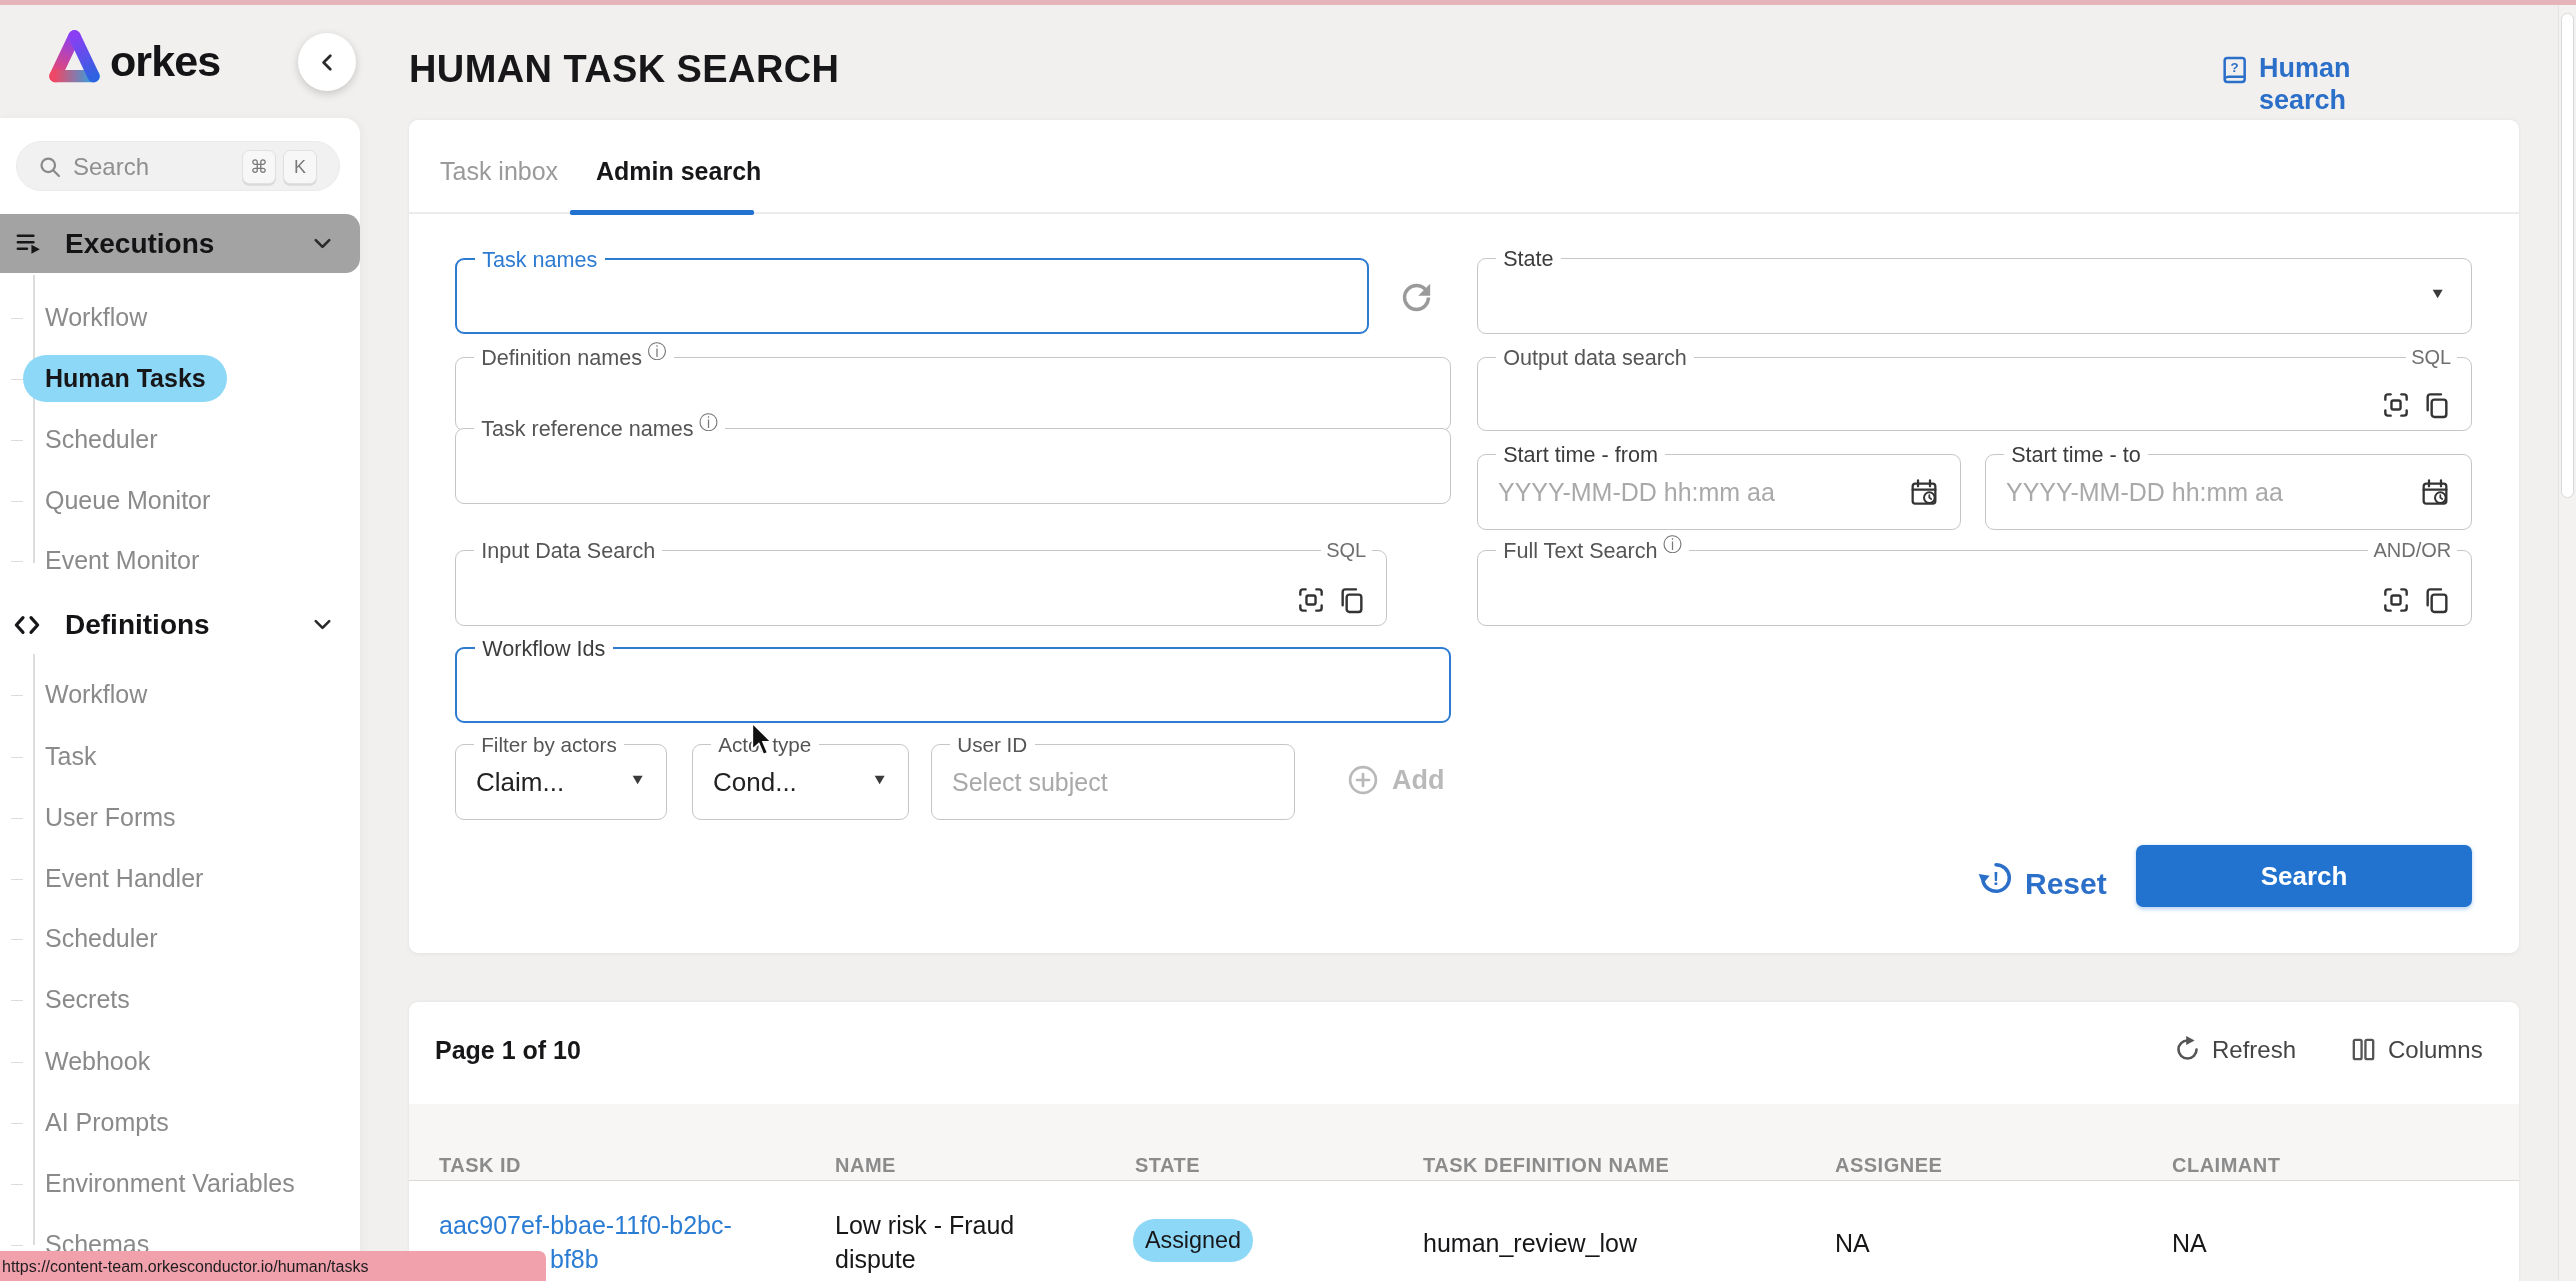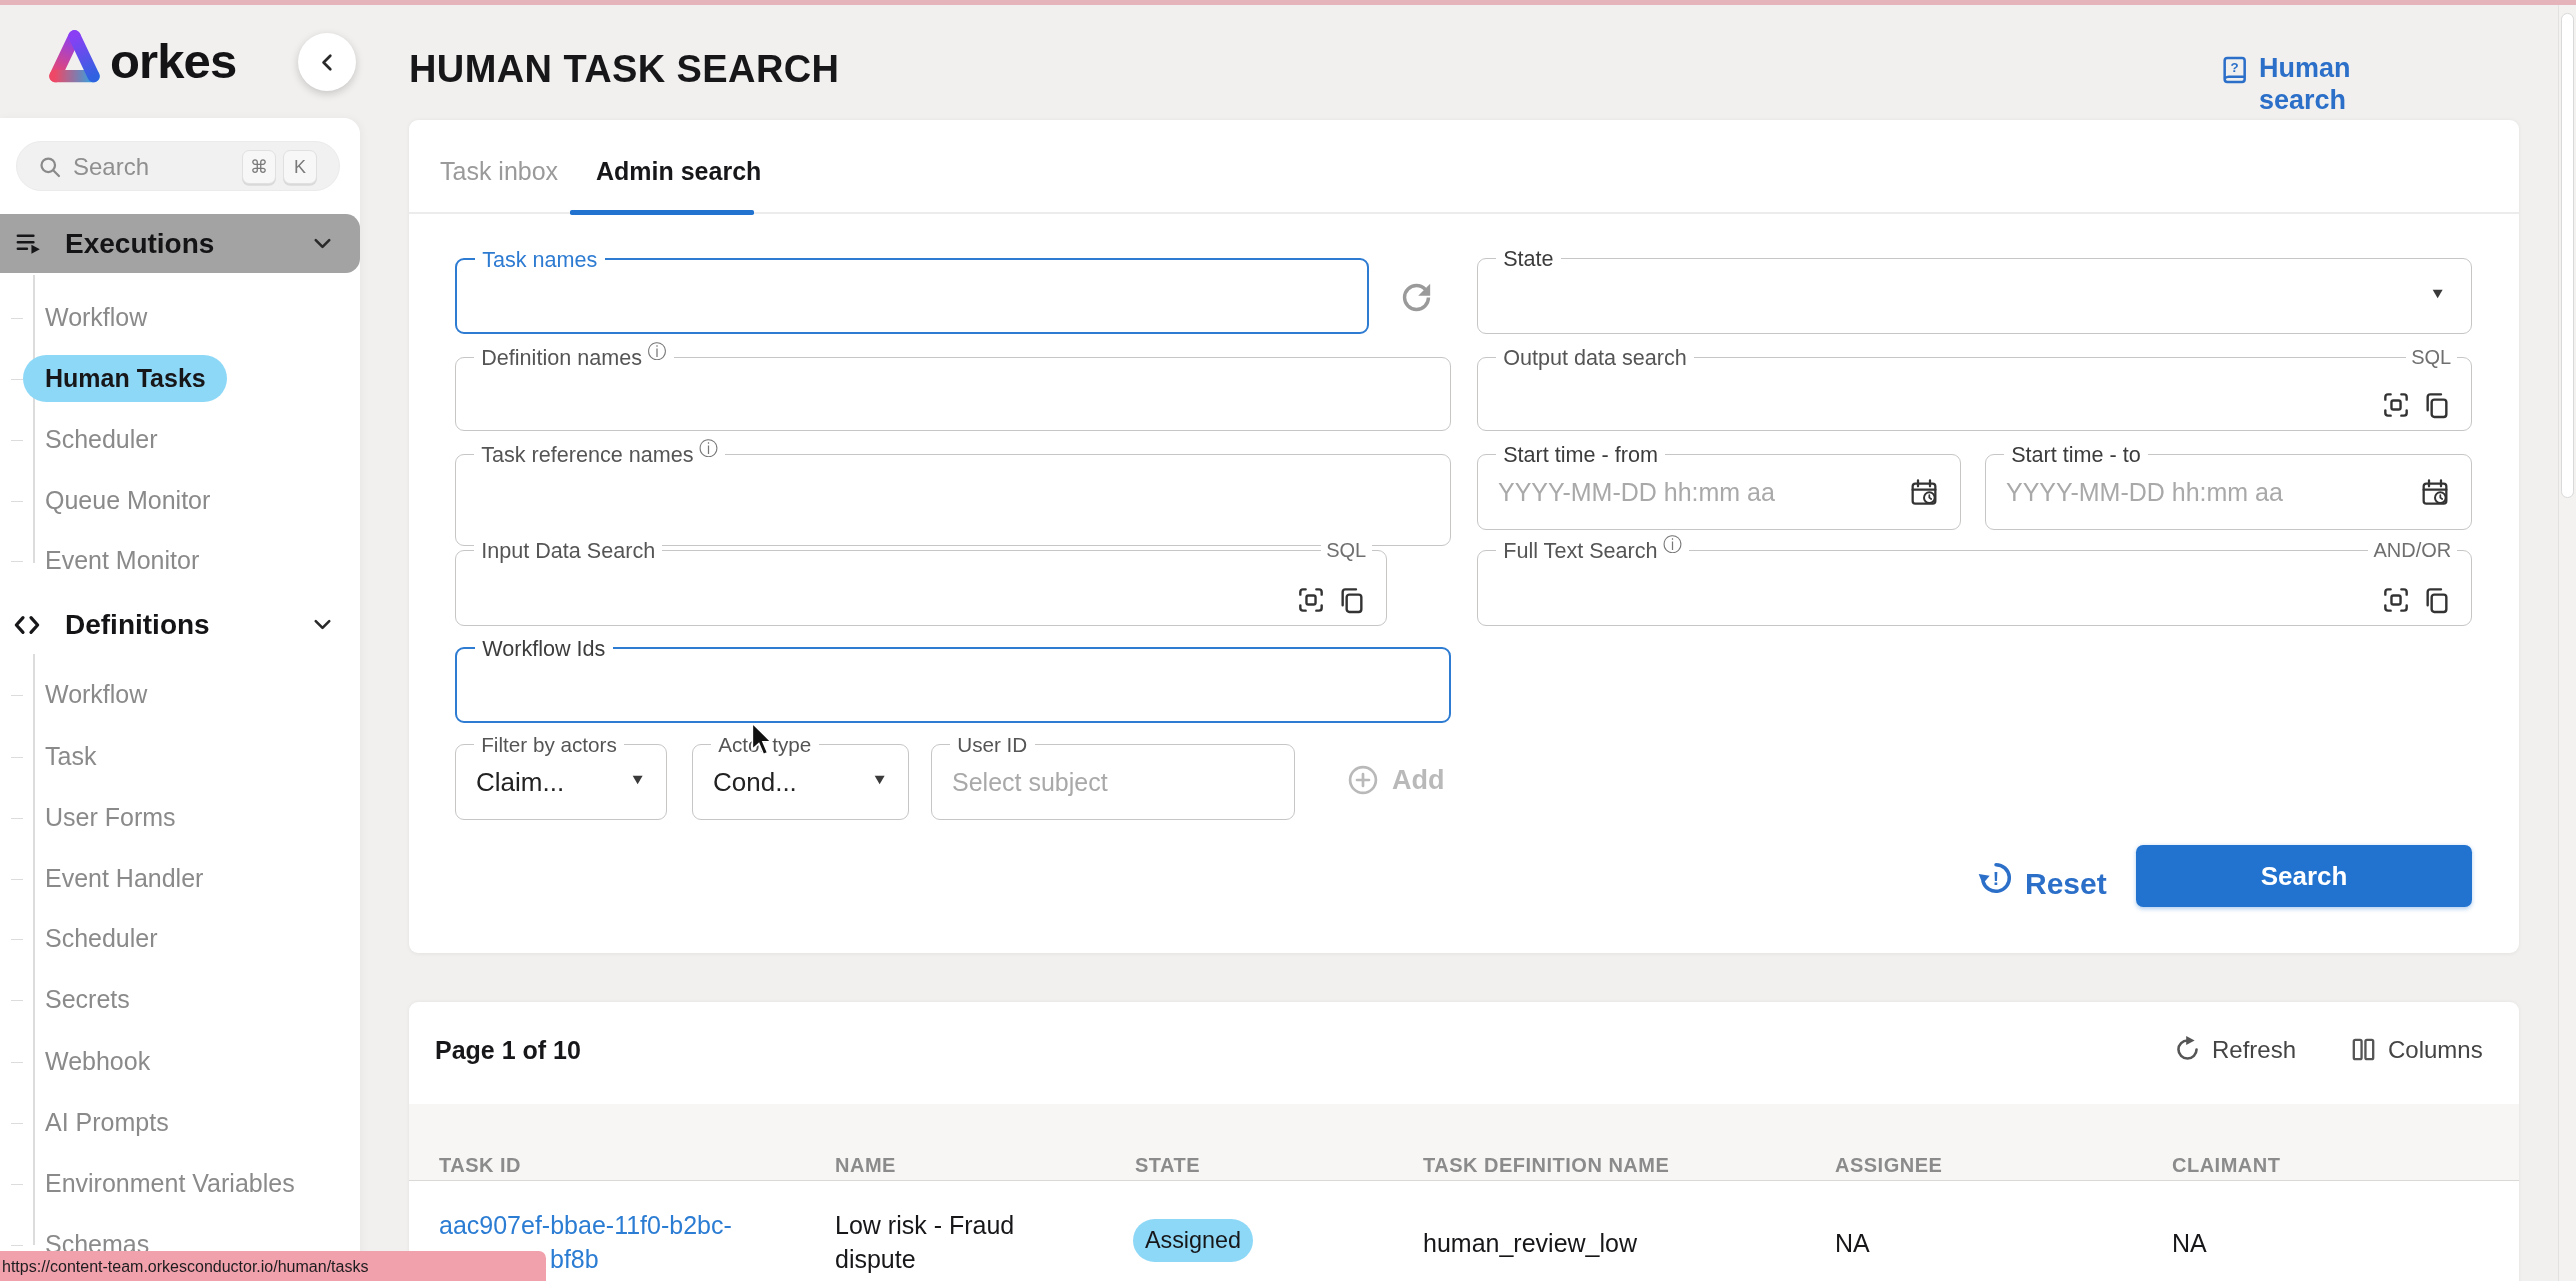--- a/index.html
+++ b/index.html
@@ -7,21 +7,21 @@
     width:2576px;height:1282px;position:relative;overflow:hidden;
     background:#f1f0ef;
     font-family:"Liberation Sans","DejaVu Sans",sans-serif;
     color:#17171a;
   }
   .abs{position:absolute;}
   
   .topstrip{left:0;top:0;width:2576px;height:5.4px;background:#e4b4ba;}
   
   .sidebar-card{left:0;top:118px;width:360px;height:1164px;background:#fff;border-radius:0 16px 0 0;box-shadow:1.8px 0 9px rgba(0,0,0,.04);}
-  .logo-text{left:110px;top:32px;font-size:49px;font-weight:700;letter-spacing:-0.9px;line-height:58px;color:#141416;}
+  .logo-text{left:110px;top:32px;font-size:43px;font-weight:700;letter-spacing:-0.9px;line-height:58px;color:#141416;}
   .collapse-btn{left:298px;top:33px;width:58px;height:58px;border-radius:50%;background:#fff;box-shadow:0 2.7px 9px rgba(0,0,0,.18);display:flex;align-items:center;justify-content:center;}
   .search-pill{left:16px;top:141px;width:324px;height:50px;border-radius:25px;background:#f1f1f1;border:0.9px solid #ebebeb;box-sizing:border-box;}
   .search-ph{left:72px;top:152px;font-size:24px;line-height:29px;color:#8f8f8f;}
   .keycap{width:34px;height:34px;border-radius:7.2px;background:#f7f7f7;border:0.9px solid #e0e0e0;box-shadow:0 1.8px 0 #d9d9d9;box-sizing:border-box;
     display:flex;align-items:center;justify-content:center;font-size:18px;color:#7a7a7a;}
   .sec-header{left:0;width:360px;height:59px;}
   .sec-header.gray{background:#a3a3a3;border-radius:0 14.4px 14.4px 0;}
   .sec-title{left:65px;font-size:28px;font-weight:600;line-height:59px;color:#141416;}
   .vline{left:33px;width:1.8px;background:#dcdcdc;}
   .subitem{left:23.4px;height:47px;line-height:47px;padding:0 21.6px;font-size:25px;color:#8a8a8a;white-space:nowrap;}
@@ -204,21 +204,21 @@
   <svg class="fic" style="right:59px;bottom:9px" width="32" height="32" viewBox="0 0 24 24">
     <path d="M4 8 V6 Q4 4 6 4 H8 M16 4 H18 Q20 4 20 6 V8 M20 16 V18 Q20 20 18 20 H16 M8 20 H6 Q4 20 4 18 V16" stroke="#333" stroke-width="1.8" fill="none" stroke-linecap="round"></path>
     <rect x="8.6" y="8.6" width="6.8" height="6.8" rx="1.4" stroke="#333" stroke-width="1.8" fill="none"></rect>
   </svg>
   <svg class="fic" style="right:18px;bottom:9px" width="32" height="32" viewBox="0 0 24 24">
     <rect x="8" y="8" width="11" height="13" rx="2" stroke="#333" stroke-width="1.8" fill="none"></rect>
     <path d="M5 16 V6 Q5 4 7 4 H15" stroke="#333" stroke-width="1.8" fill="none" stroke-linecap="round"></path>
   </svg>
 </div>
 
-<div class="fld" style="left:455px;top:454px;width:996px;height:92px">
+<div class="fld" style="left:455px;top:428px;width:996px;height:76px">
   <span class="lblwrap">
     <span>Task reference names</span><span class="info-i">ⓘ</span>
   </span>
   <input class="fin" style="">
 </div>
 
 <div class="fld" style="left:1477px;top:454px;width:484px;height:76px">
   <span class="lblwrap dark"><span>Start time - from</span></span>
   <input class="fin" style="width: calc(100% - 63px);" placeholder="YYYY-MM-DD hh:mm aa">
   <svg class="fic" style="right:20px;top:21.6px" width="32" height="32" viewBox="0 0 24 24">

